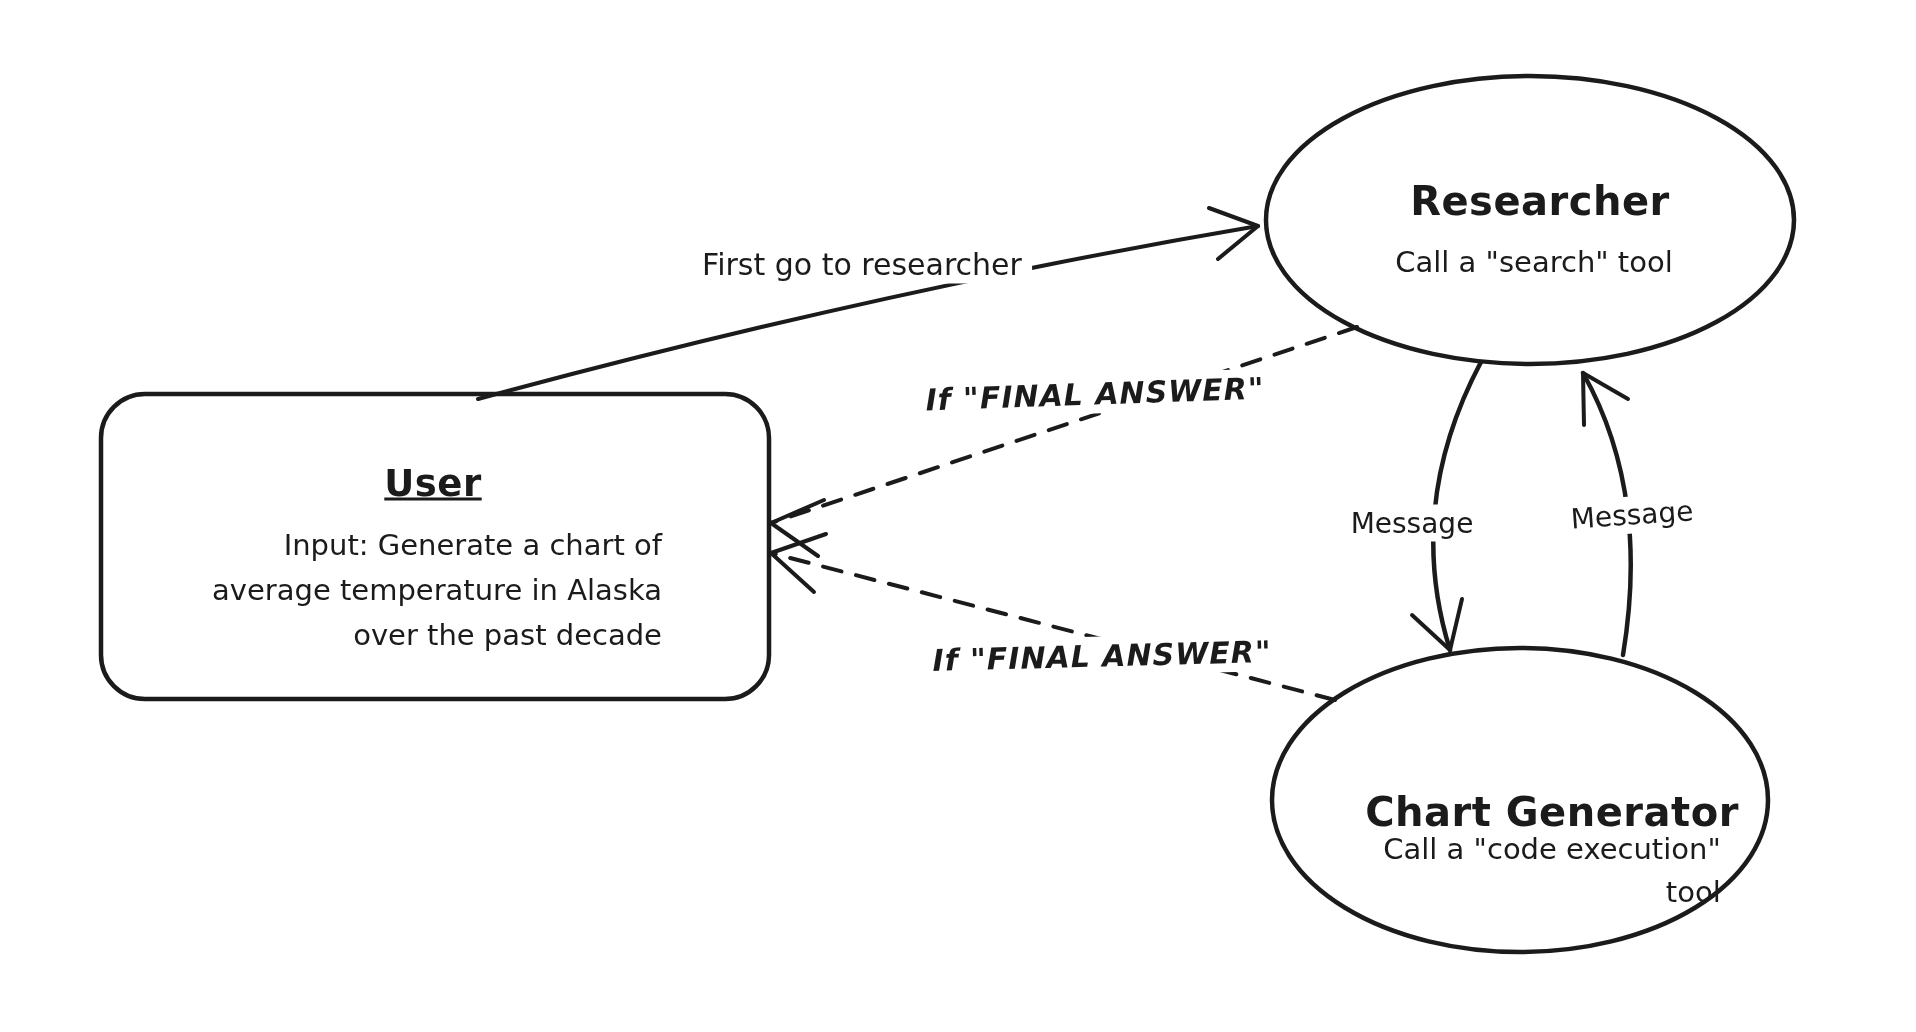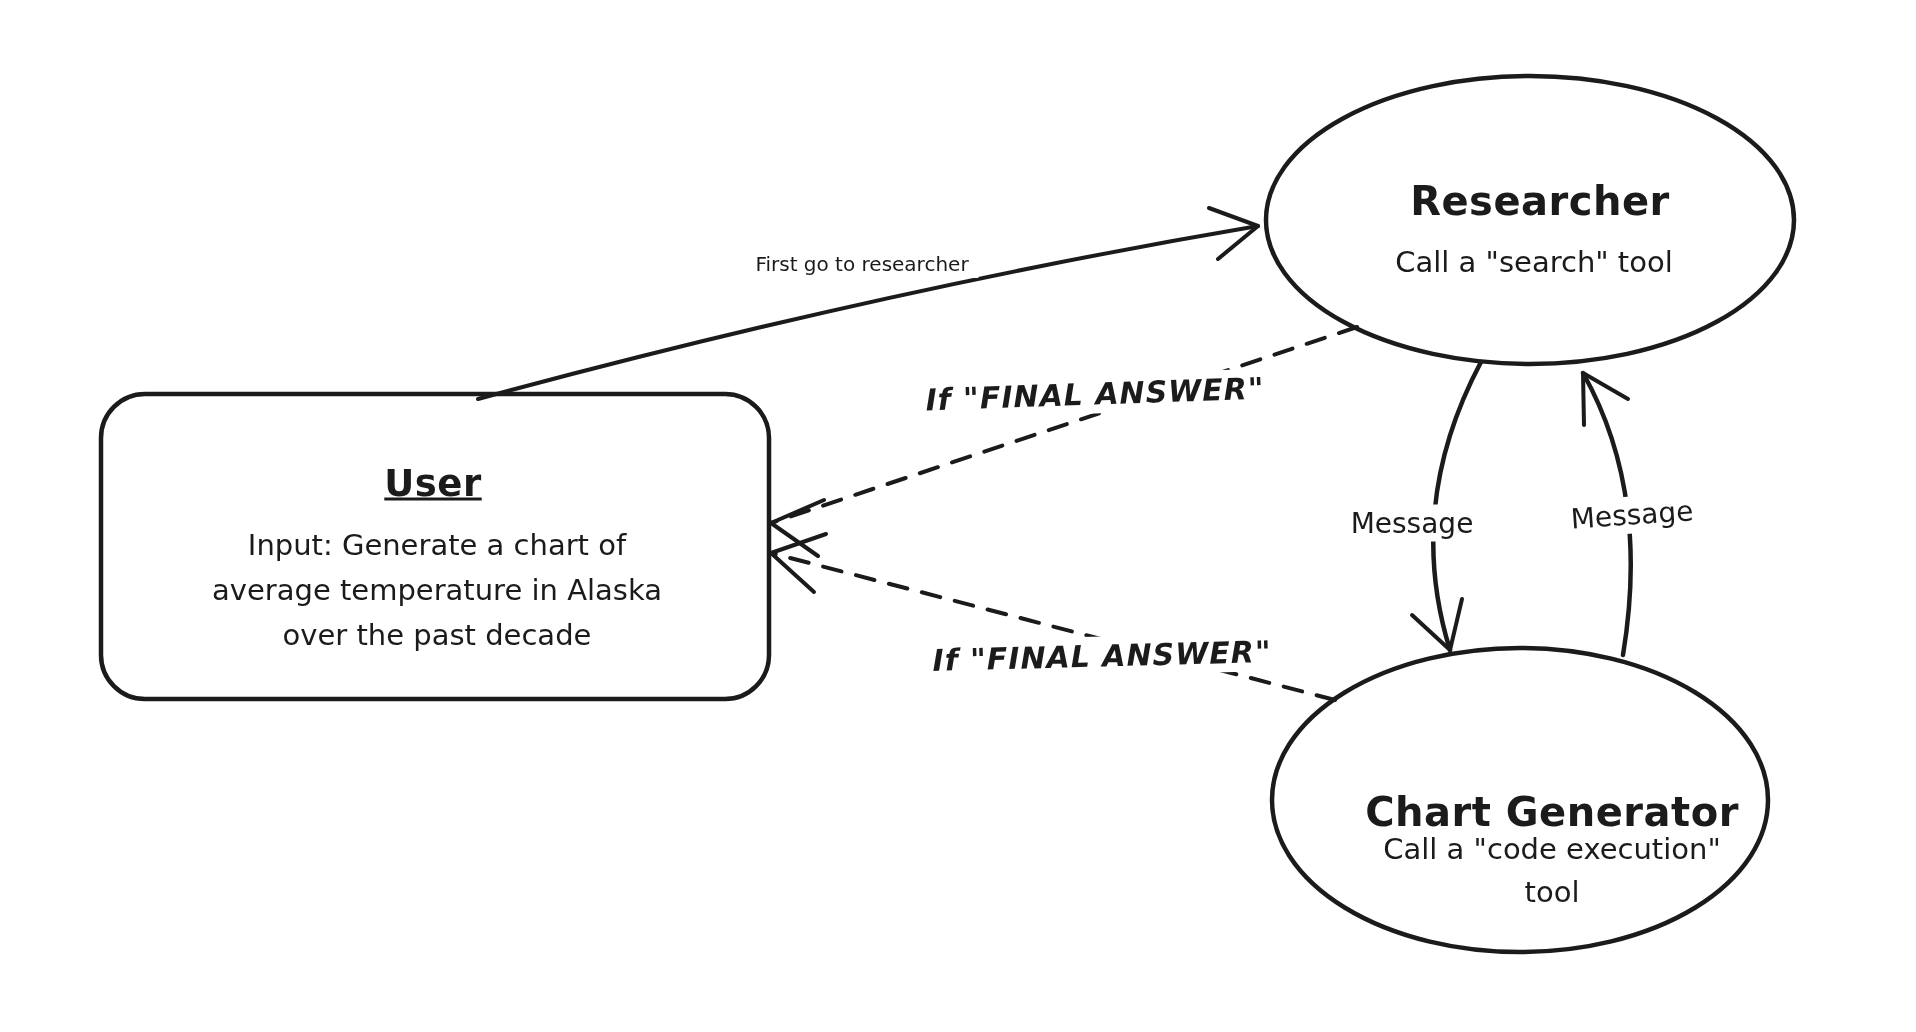--- a/index.html
+++ b/index.html
@@ -10,30 +10,30 @@
     font-family:"DejaVu Sans", sans-serif;
     color:#1b1b1b;
     overflow:hidden;
   }
   .strokes{position:absolute;left:0;top:0;width:1916px;height:1032px;}
   .s{fill:none;stroke:#1b1b1b;stroke-width:4.5;stroke-linecap:round;stroke-linejoin:round;}
   .shape{fill:#ffffff;}
   .thin{stroke-width:4;}
   .dashed{stroke-dasharray:19 15;}
   .txt{position:absolute;transform:translate(-50%,-50%);text-align:center;white-space:nowrap;}
-  .pre{white-space:pre-line;}
+  .pre{white-space:pre-line;text-align:right;}
   .node-title{font-weight:700;letter-spacing:0.5px;}
   .user-title{left:433px;top:483px;font-size:37px;text-decoration:underline;}
   .user-body{left:437px;top:590px;font-size:29px;line-height:45px;}
   .researcher-title{left:1524px;top:201px;font-size:40px;margin-left:16px;}
   .researcher-sub{left:1534px;top:262px;font-size:29px;}
   .cg-title{left:1552px;top:812px;font-size:40px;}
   .cg-sub{left:1552px;top:871px;font-size:29px;line-height:43px;}
   .edge-label{position:absolute;transform:translate(-50%,-50%);background:#ffffff;padding:2px 10px;white-space:nowrap;}
-  .first-go{left:862px;top:264px;font-size:20px;}
+  .first-go{left:862px;top:264px;font-size:30px;}
   .final-upper{left:1095px;top:394px;font-size:30px;font-style:italic;font-weight:600;letter-spacing:1px;transform:translate(-50%,-50%) rotate(-2deg);}
   .final-lower{left:1102px;top:656px;font-size:30px;font-style:italic;font-weight:600;letter-spacing:1px;transform:translate(-50%,-50%) rotate(-1.5deg);}
   .msg-left{left:1412px;top:523px;font-size:28px;}
   .msg-right{left:1632px;top:515px;font-size:28px;transform:translate(-50%,-50%) rotate(-4deg);}
 </style>
 </head>
 <body>
 
 <div class="canvas">
 

